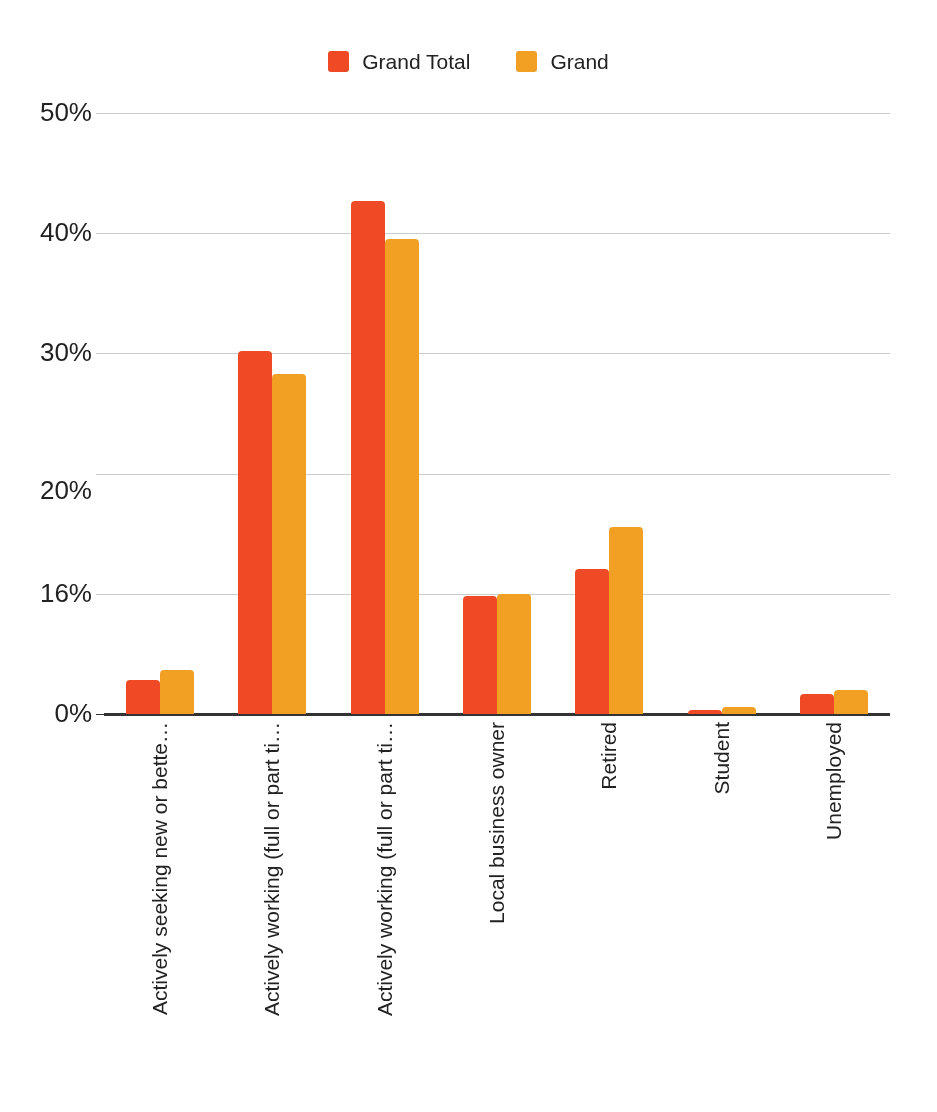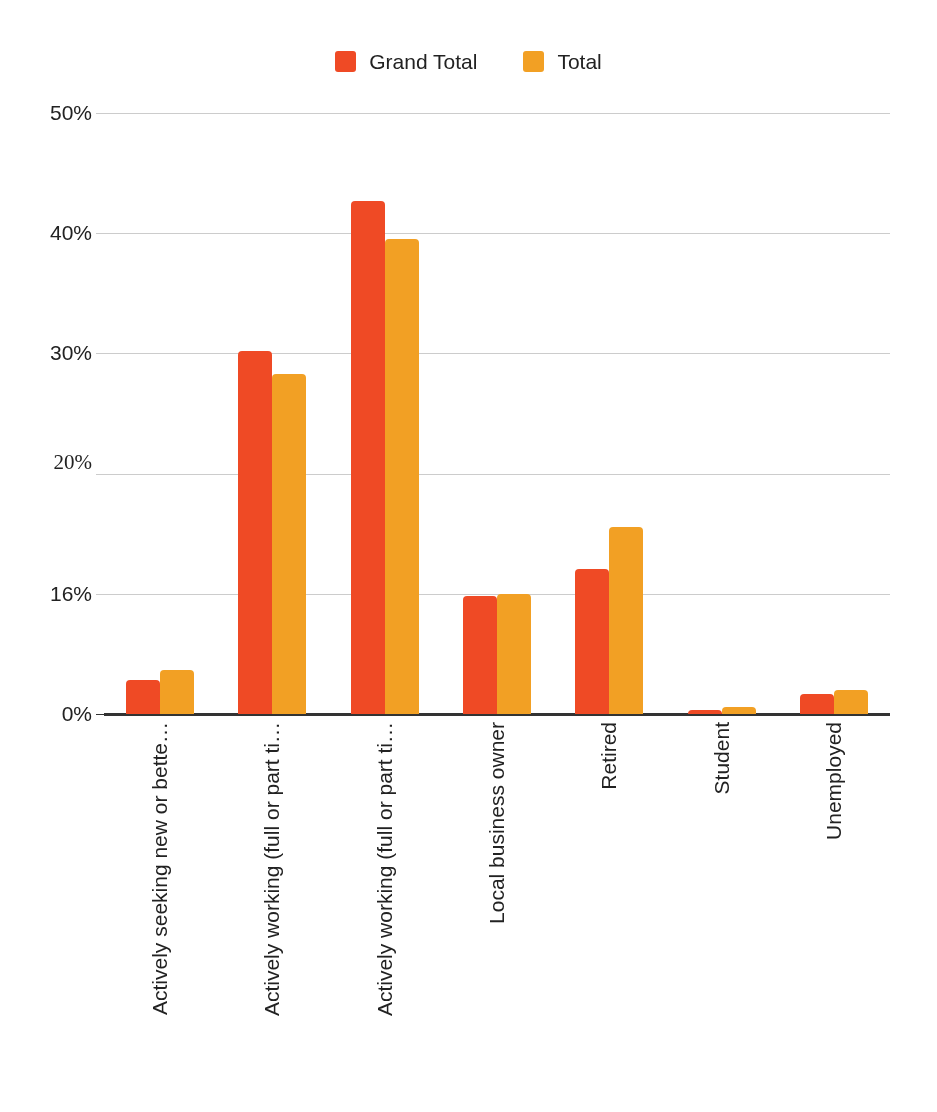--- a/index.html
+++ b/index.html
@@ -77,21 +77,21 @@
     height: 3px;
     background: #333333;
   }
 
   
   .ytick {
     position: absolute;
     right: 0;
     width: 92px;
     text-align: right;
-    font-size: 21px;
+    font-size: 26px;
     color: #222222;
     line-height: 21px;
   }
   .yticks {
     position: absolute;
     left: 0;
     top: 113px;
     width: 92px;
     height: 601px;
   }
@@ -147,32 +147,32 @@
 
 <div id="chart-root">
 
   <div class="legend">
     <div class="legend-item">
       <span class="legend-swatch" style="background:#ef4a25"></span>
       <span class="legend-label">Grand Total</span>
     </div>
     <div class="legend-item">
       <span class="legend-swatch" style="background:#f2a024"></span>
-      <span class="legend-label">Total</span>
+      <span class="legend-label">Grand</span>
     </div>
   </div>
 
   <div class="yticks" id="yticks">
       <div class="ytick" style="top: -11px;">50%</div>
       <div class="ytick-dash" style="top: 0px; background: rgb(204, 204, 204);"></div>
       <div class="ytick" style="top: 109.2px; margin-left: 10px;">40%</div>
       <div class="ytick-dash" style="top: 120.2px; background: rgb(204, 204, 204);"></div>
       <div class="ytick" style="top: 229.4px; padding-left: 40px;">30%</div>
       <div class="ytick-dash" style="top: 240.4px; background: rgb(204, 204, 204);"></div>
-      <div class="ytick" style="top: 339px; font-family: Liberation Serif, serif;">20%</div>
+      <div class="ytick" style="top: 367px;">20%</div>
       <div class="ytick-dash" style="top: 360.6px; background: rgb(204, 204, 204);"></div>
       <div class="ytick" style="top: 469.8px;">16%</div>
       <div class="ytick-dash" style="top: 480.8px; background: rgb(204, 204, 204);"></div>
       <div class="ytick" style="top: 590px;">0%</div>
       <div class="ytick-dash" style="top: 601px; background: rgb(51, 51, 51);"></div>
     </div>
 
   <div class="plot" id="plot">
       <div class="gridline" style="top: 0px;"></div>
       <div class="gridline" style="top: 120.2px;"></div>

